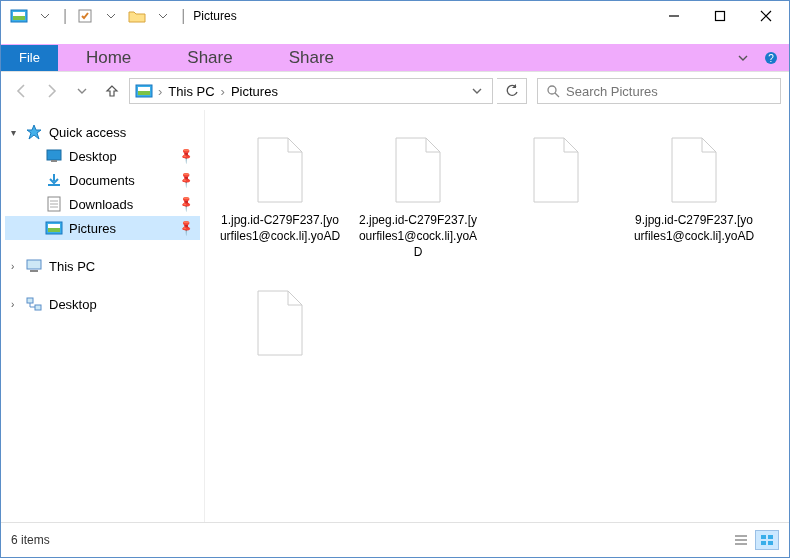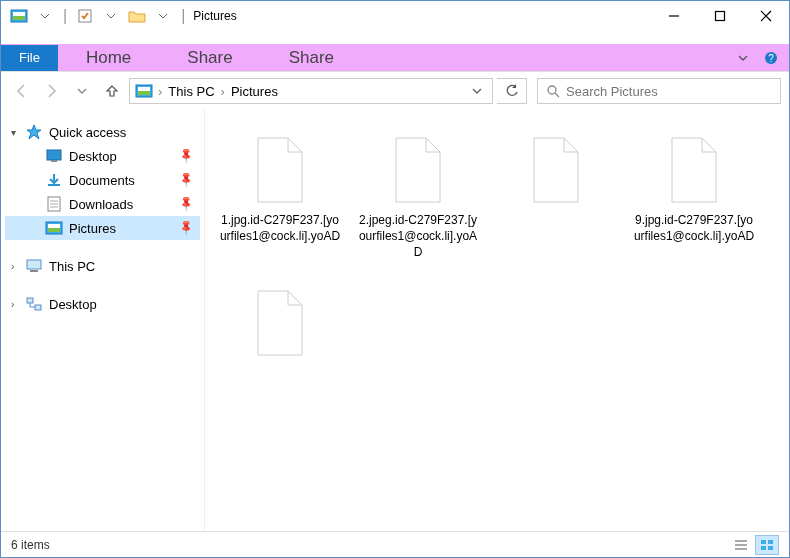--- a/index.html
+++ b/index.html
@@ -47,21 +47,21 @@
 .sidebar .item.selected { background: #cce8ff; }
 .sidebar .item .pin { margin-left: auto; color: #888; font-size: 11px; transform: rotate(-45deg); }
 .sidebar .item .icon, .sidebar .group-header .icon { width: 18px; height: 18px; margin-right: 6px; display: flex; align-items: center; justify-content: center; }
 
 .content { flex: 1; padding: 16px 10px; display: flex; flex-wrap: wrap; align-content: flex-start; gap: 14px 8px; overflow: auto; }
 .file { width: 130px; display: flex; flex-direction: column; align-items: center; cursor: pointer; padding: 4px; }
 .file-icon { width: 64px; height: 80px; display: flex; align-items: center; justify-content: center; }
 .file-label { font-size: 12px; text-align: center; color: #000; line-height: 1.35; word-break: break-all; margin-top: 2px; }
 
 
-.statusbar { height: 26px; border-top: 1px solid #e1e1e1; display: flex; align-items: center; padding: 8px 10px; font-size: 12px; color: #333; }
+.statusbar { height: 26px; border-top: 1px solid #e1e1e1; display: flex; align-items: center; padding: 17px 10px; font-size: 12px; color: #333; }
 .statusbar .view-btns { margin-left: auto; display: flex; gap: 2px; }
 .statusbar .vb { width: 24px; height: 20px; border: 1px solid transparent; display: flex; align-items: center; justify-content: center; cursor: pointer; }
 .statusbar .vb.active { background: #cce8ff; border-color: #9ac0e6; }
 
 
 .svg { display: block; }
 </style>
 </head>
 <body>
 

